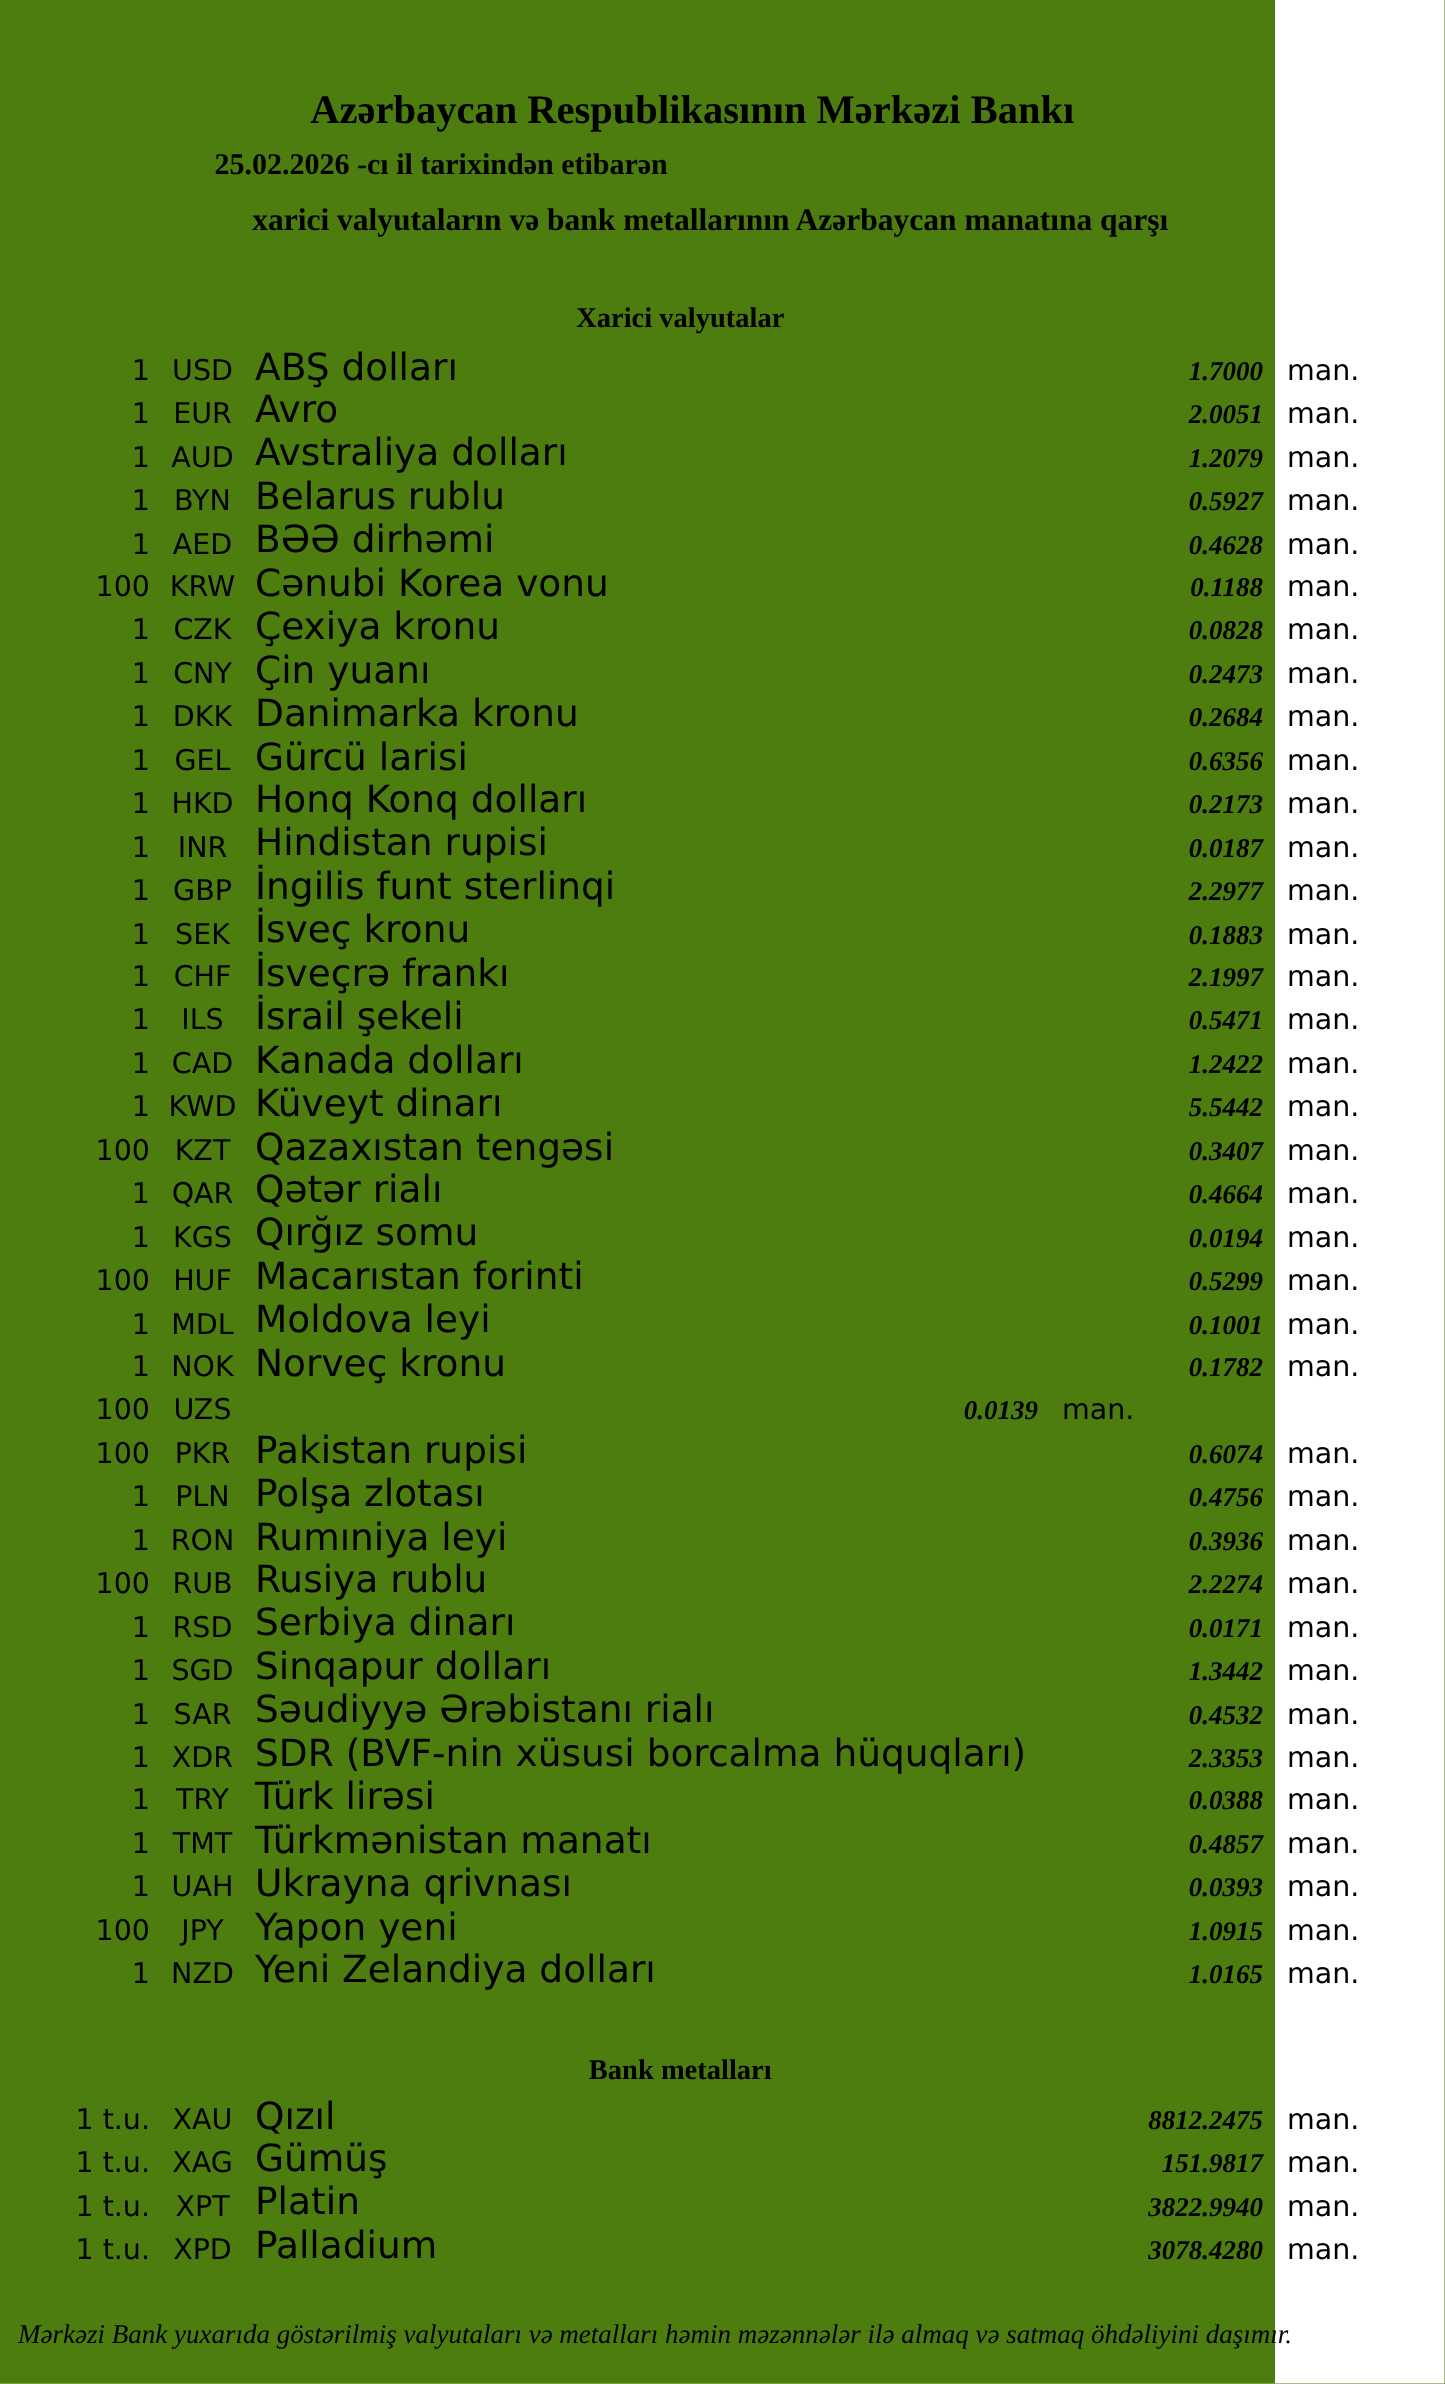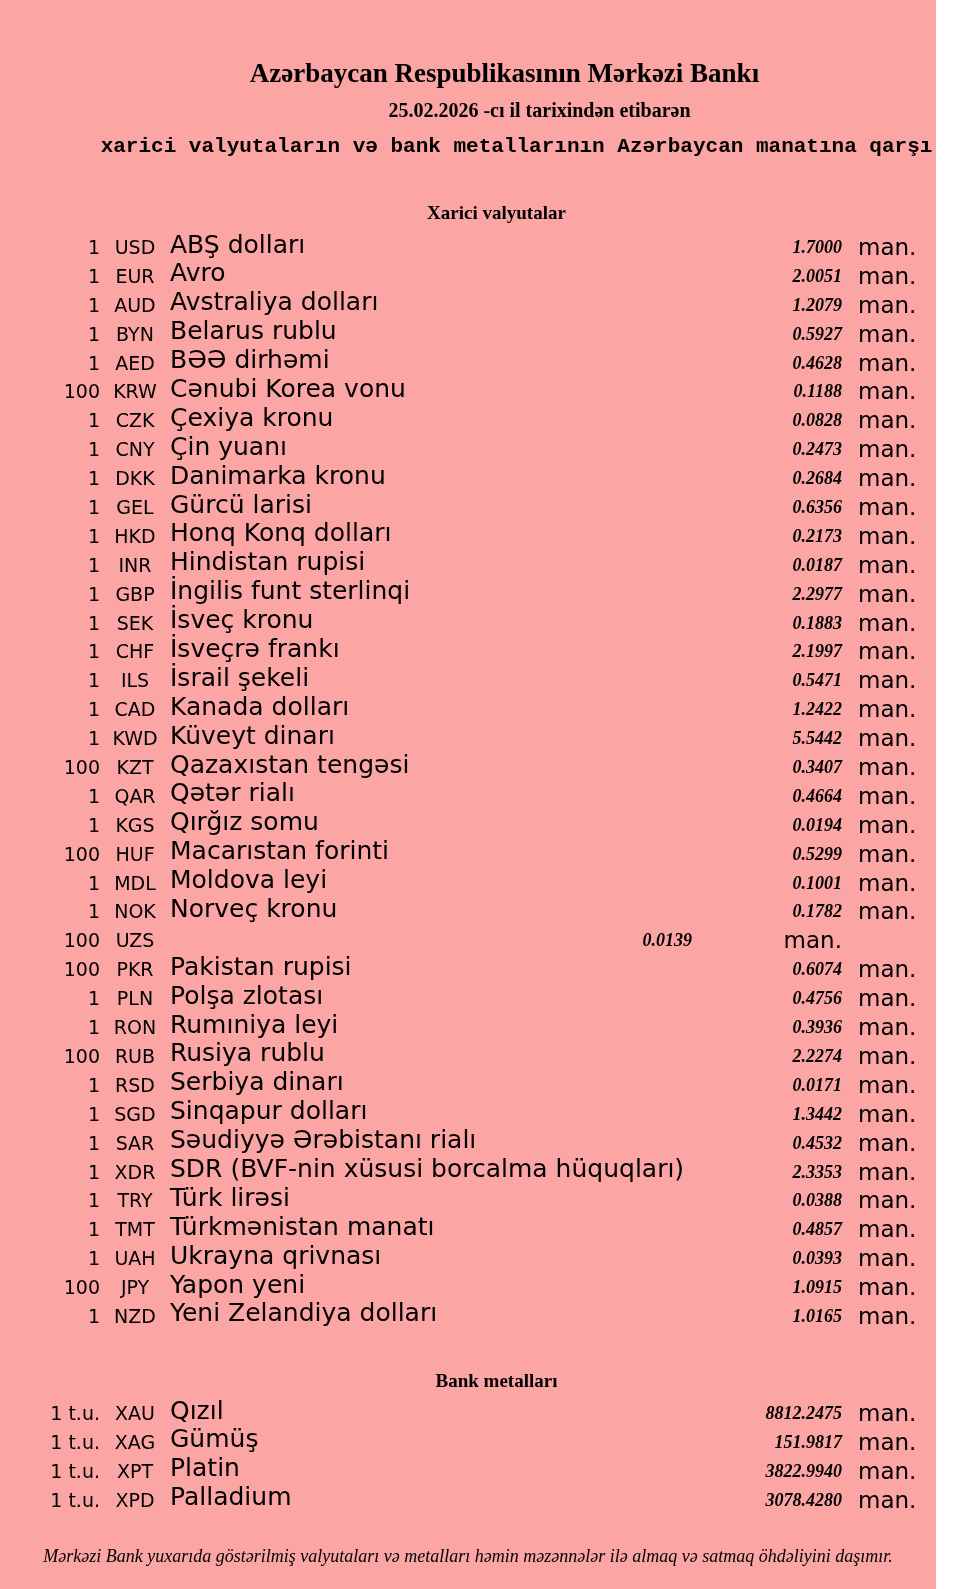--- a/index.html
+++ b/index.html
@@ -2,40 +2,39 @@
 <html><head>
 <meta charset="utf-8">
 <style>
   html, body { margin:0; padding:0; }
   body {
     width:963px; height:1589px;
     background:#ffffff; color:#000000;
     font-family:"DejaVu Sans", sans-serif;
     overflow:hidden;
   }
-  .page { position:relative; width:936px; height:1589px; background:#fca5a5; }
+  .page { position:relative; width:850px; height:1589px; background:#4d7c0f; }
 
   .page-title {
     position:absolute; top:57px; left:73px; right:0;
     text-align:center;
     font-family:"Liberation Serif","DejaVu Serif",serif;
     font-weight:bold; font-size:27px; line-height:32px;
     white-space:nowrap;
   }
   .date-line {
     position:absolute; top:98px; left:143px; right:0;
-    text-align:center;
     font-family:"Liberation Serif","DejaVu Serif",serif;
     font-weight:bold; font-size:20px; line-height:25px;
     white-space:nowrap;
   }
   .subtitle {
     position:absolute; top:133px; left:97px; right:0;
     text-align:center;
-    font-family:Liberation Mono, monospace;
+    font-family:Liberation Serif, serif;
     font-weight:bold; font-size:21px; line-height:27px;
     white-space:nowrap;
   }
   .section-title {
     position:absolute; left:57px; right:0;
     text-align:center;
     font-family:"Liberation Serif","DejaVu Serif",serif;
     font-weight:bold; font-size:19px; line-height:24px;
     white-space:nowrap;
   }
@@ -54,21 +53,21 @@
   }
   .cell { overflow:visible; }
   .cell.qty  { text-align:right;  font-size:19px; }
   .cell.code { text-align:center; font-size:19px; }
   .cell.name { text-align:left;   font-size:25px; position:relative; top:-2.5px; }
   .cell.rate {
     text-align:right;
     font-family:"Liberation Serif","DejaVu Serif",serif;
     font-style:italic; font-weight:bold; font-size:18px;
   }
-  .cell.unit { text-align:right; padding-left:16px; font-size:23px; }
+  .cell.unit { text-align:left; padding-left:16px; font-size:19px; }
 
   .footer-note {
     position:absolute; top:1545px; left:12px; right:12px;
     text-align:center;
     font-family:"Liberation Serif","DejaVu Serif",serif;
     font-style:italic; font-size:18px; line-height:22px;
     white-space:nowrap;
   }
 </style>
 </head>

